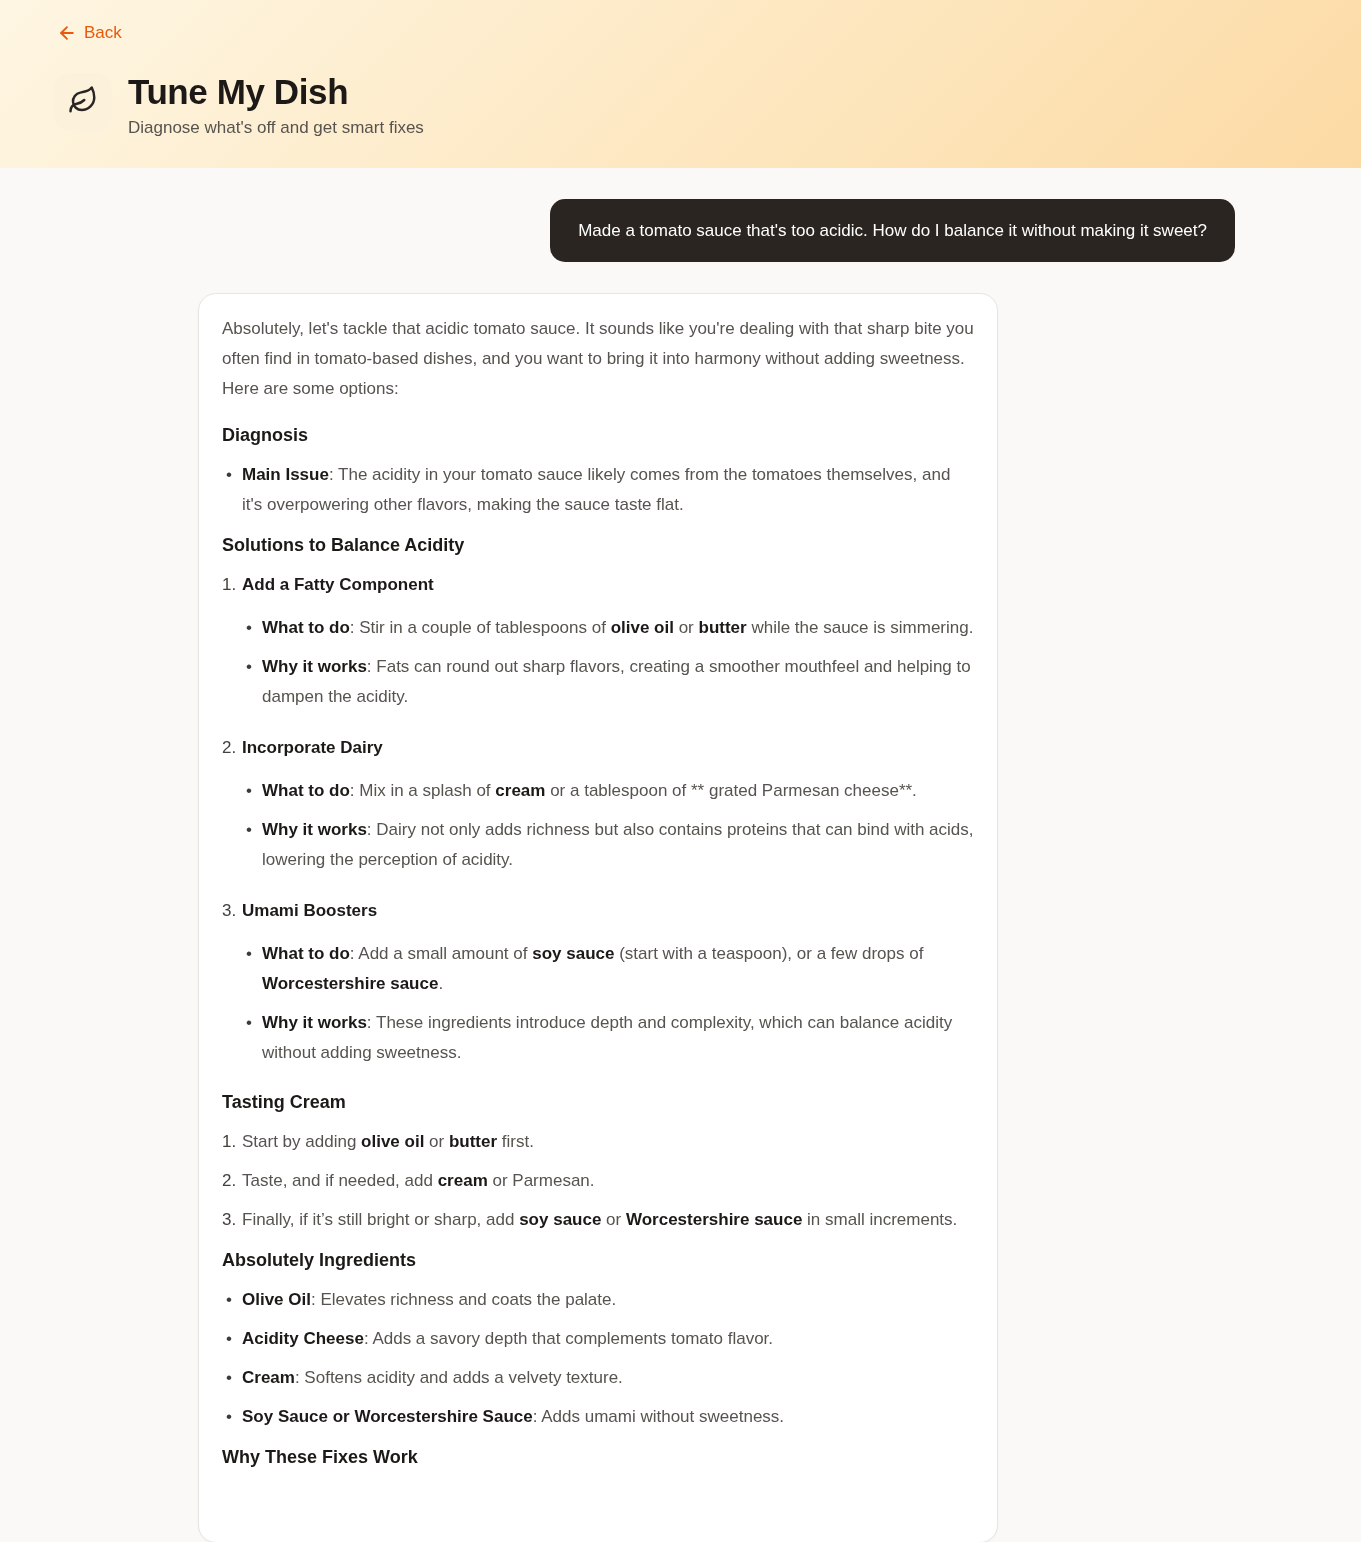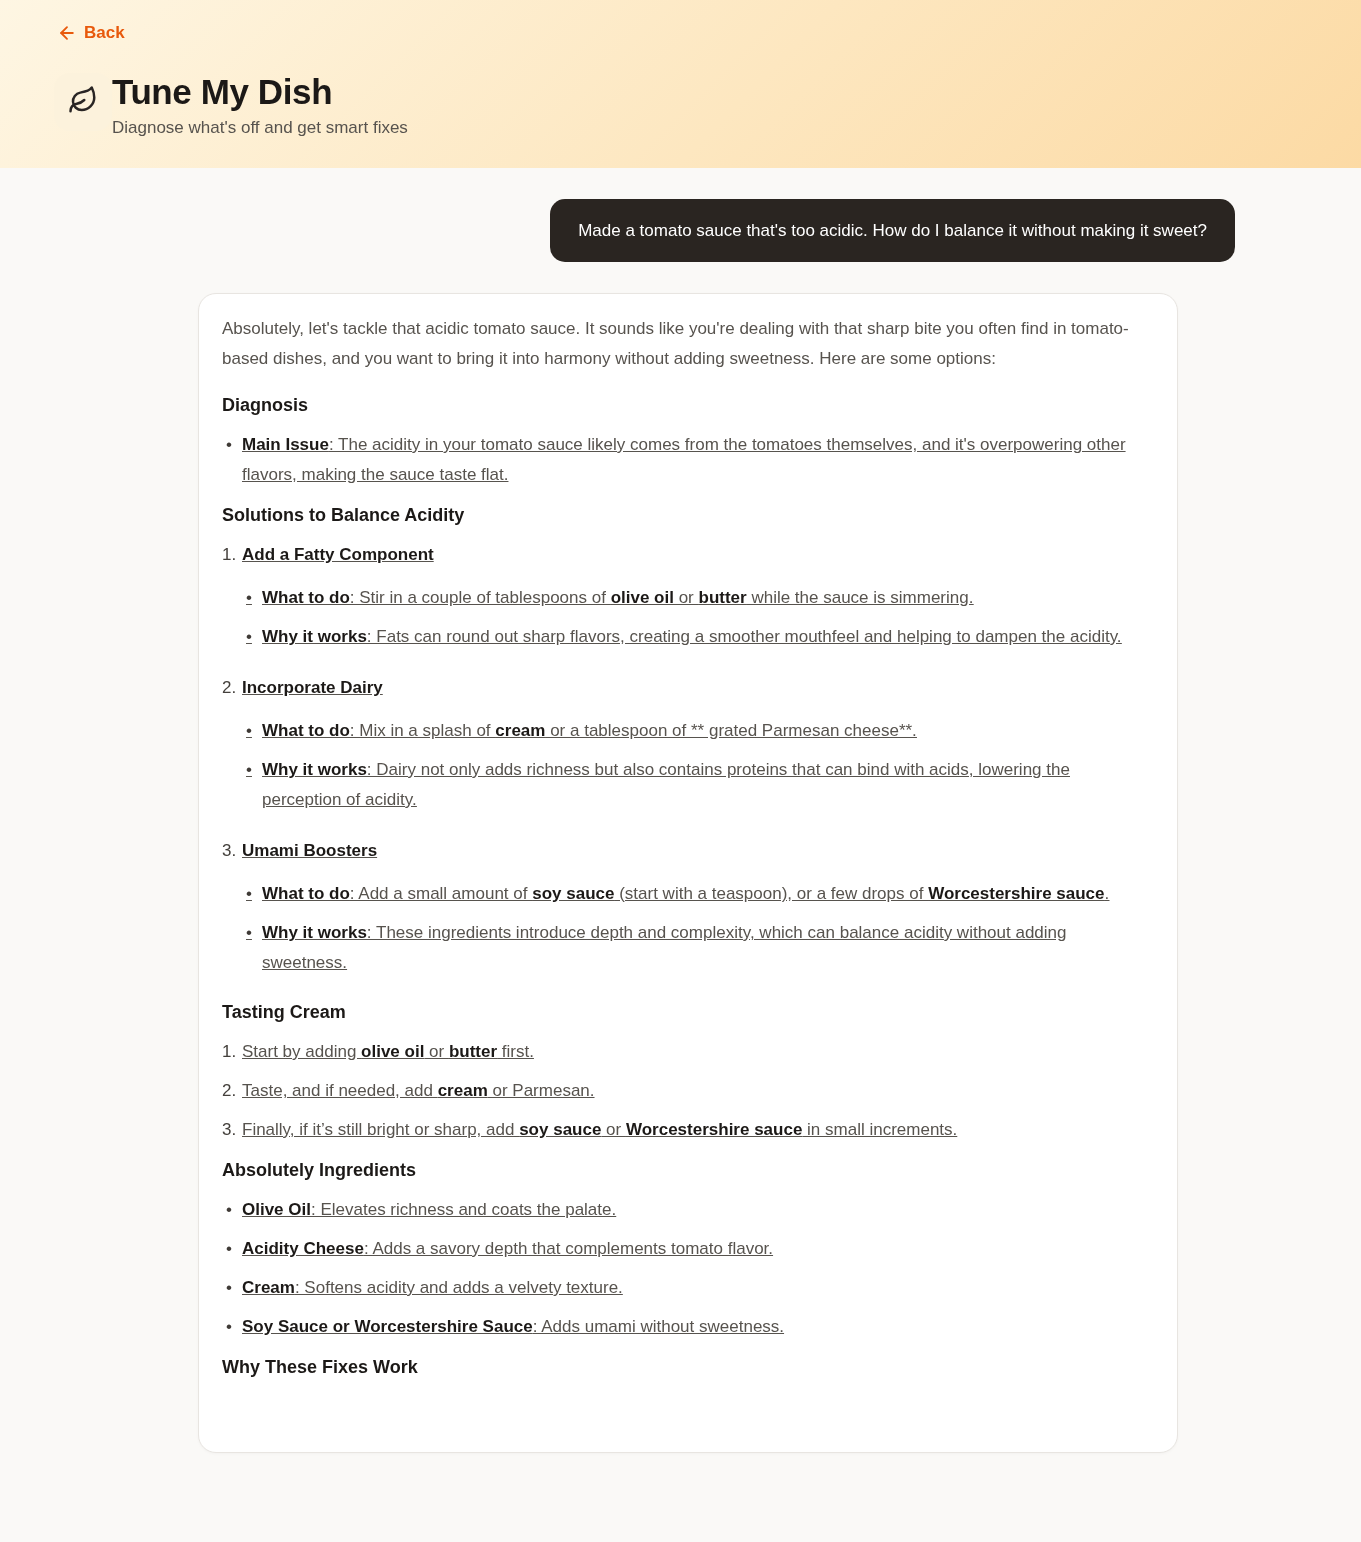--- a/index.html
+++ b/index.html
@@ -10,72 +10,72 @@
     color:#57534E;
   }
   
   .app-header{
     position:relative;width:100%;height:168px;
     background:linear-gradient(135deg,#FEF6E3 0%,#FDE7C0 55%,#FCDAA4 100%);
   }
   .back-btn{
     position:absolute;left:57px;top:23px;
     display:flex;align-items:center;gap:7px;
-    color:#E8590C;font-size:17px;font-weight:700;cursor:pointer;
+    color:#E8590C;font-size:17px;font-weight:400;cursor:pointer;
     text-decoration:none;
   }
   .back-btn svg{display:block;}
   .brand-row{
     position:absolute;left:54px;top:73px;
     display:flex;align-items:flex-start;
   }
   .logo-box{
     width:58px;height:58px;border-radius:16px;
     background:#FCF2DC;
     display:flex;align-items:center;justify-content:center;
     flex:0 0 auto;
   }
-  .title-block{margin-left:0;}
+  .title-block{margin-left:16px;}
   .page-title{
     margin:0;font-size:35px;line-height:38px;font-weight:700;
     color:#1C1917;letter-spacing:-0.4px;
   }
   .page-subtitle{
     margin-top:5px;font-size:17px;line-height:24px;color:#57534E;
   }
   
   .user-bubble{
     position:absolute;top:199px;right:126px;max-width:860px;
     background:#2A2521;color:#FFFFFF;
     font-size:17px;line-height:25px;
     padding:19px 28px;border-radius:15px;
     box-sizing:border-box;
   }
   .response-card{
-    position:absolute;top:293px;left:198px;width:980px;
+    position:absolute;top:293px;left:198px;width:800px;
     box-sizing:border-box;
     background:#FFFFFF;
     border:1px solid #E8E5E1;border-radius:18px;
     box-shadow:0 1px 3px rgba(0,0,0,0.03);
     padding:20px 23px 60px 23px;
     font-size:17px;line-height:30px;color:#57534E;
   }
   .response-card strong{color:#1C1917;font-weight:700;}
   .response-card h3{
     font-size:18px;line-height:26px;color:#1C1917;
     font-weight:700;margin:12px 0 12px 0;
   }
   .response-card p{margin:0 0 18px 0;}
   .blk-list{margin:0 0 12px 0;padding:0;}
   .li{display:flex;margin-bottom:9px;}
   .li:last-child{margin-bottom:9px;}
   .li .mk{flex:0 0 20px;box-sizing:border-box;}
   .li.bullet .mk{padding-left:4px;color:#3F3A36;}
   .li.num .mk{color:#44403C;}
-  .li-body{flex:1 1 auto;min-width:0;text-decoration:underline;}
+  .li-body{flex:1 1 auto;min-width:0;}
   .sub-list{margin:13px 0 3px 4px;padding:0;}
   .sub-list .li .mk{flex:0 0 16px;padding-left:0;color:#3F3A36;}
   .num-with-sub{margin-bottom:12px;}
 </style>
 </head>
 <body>
 
 <div class="app-header">
   <a class="back-btn">
     <span>

